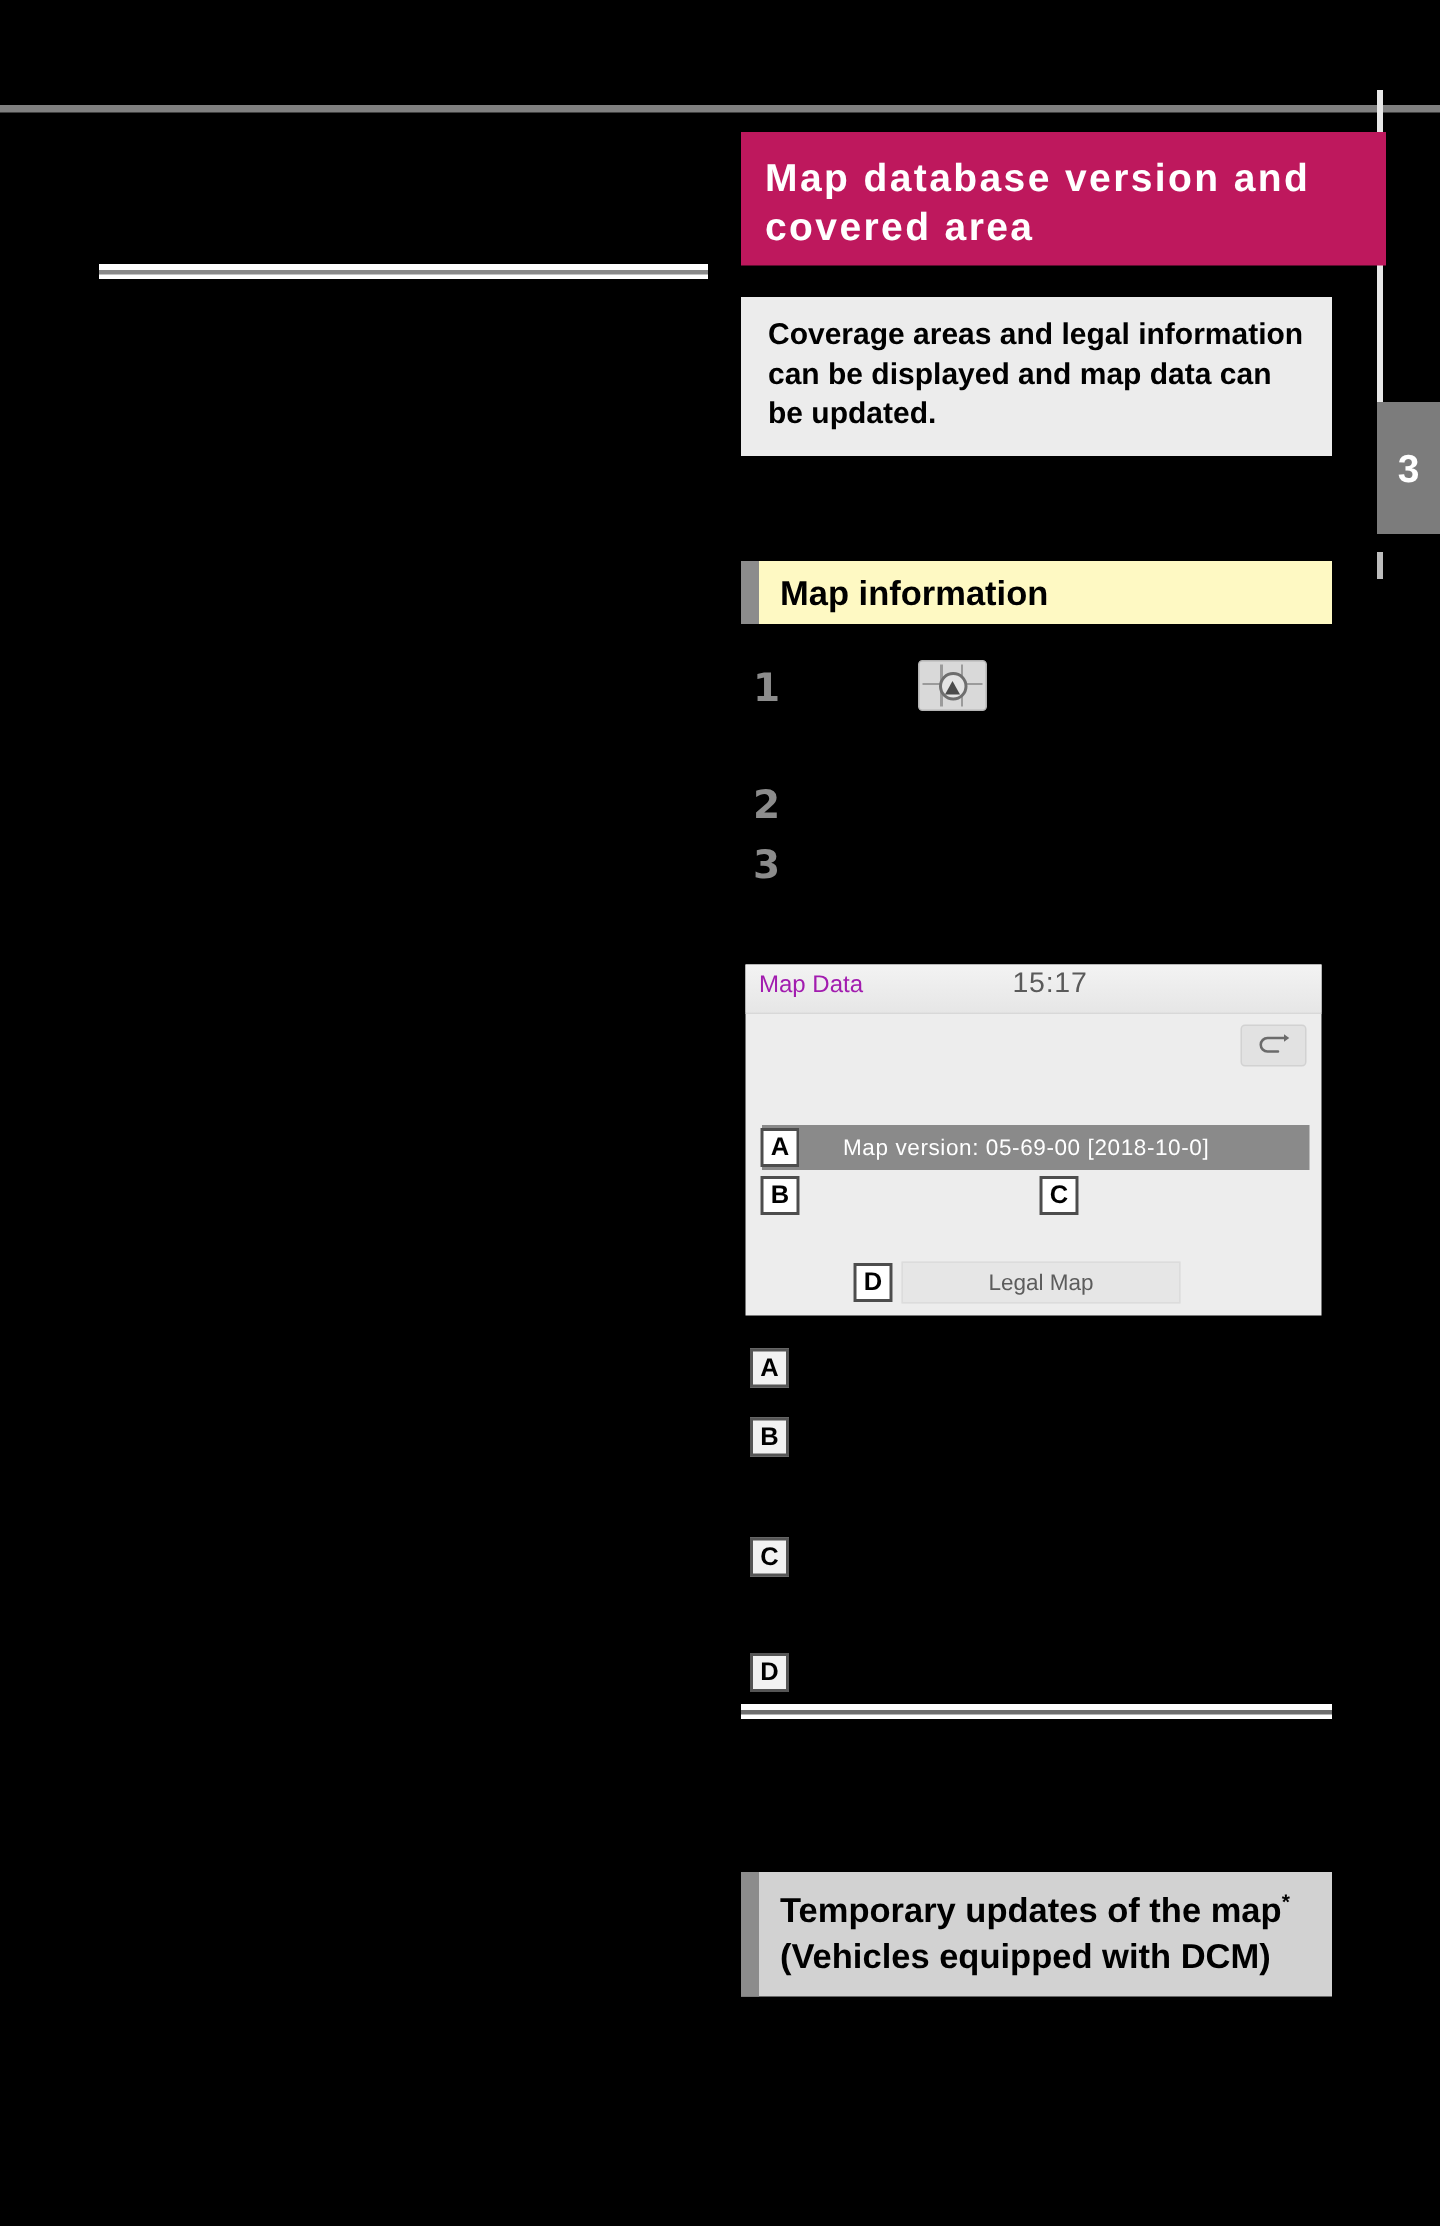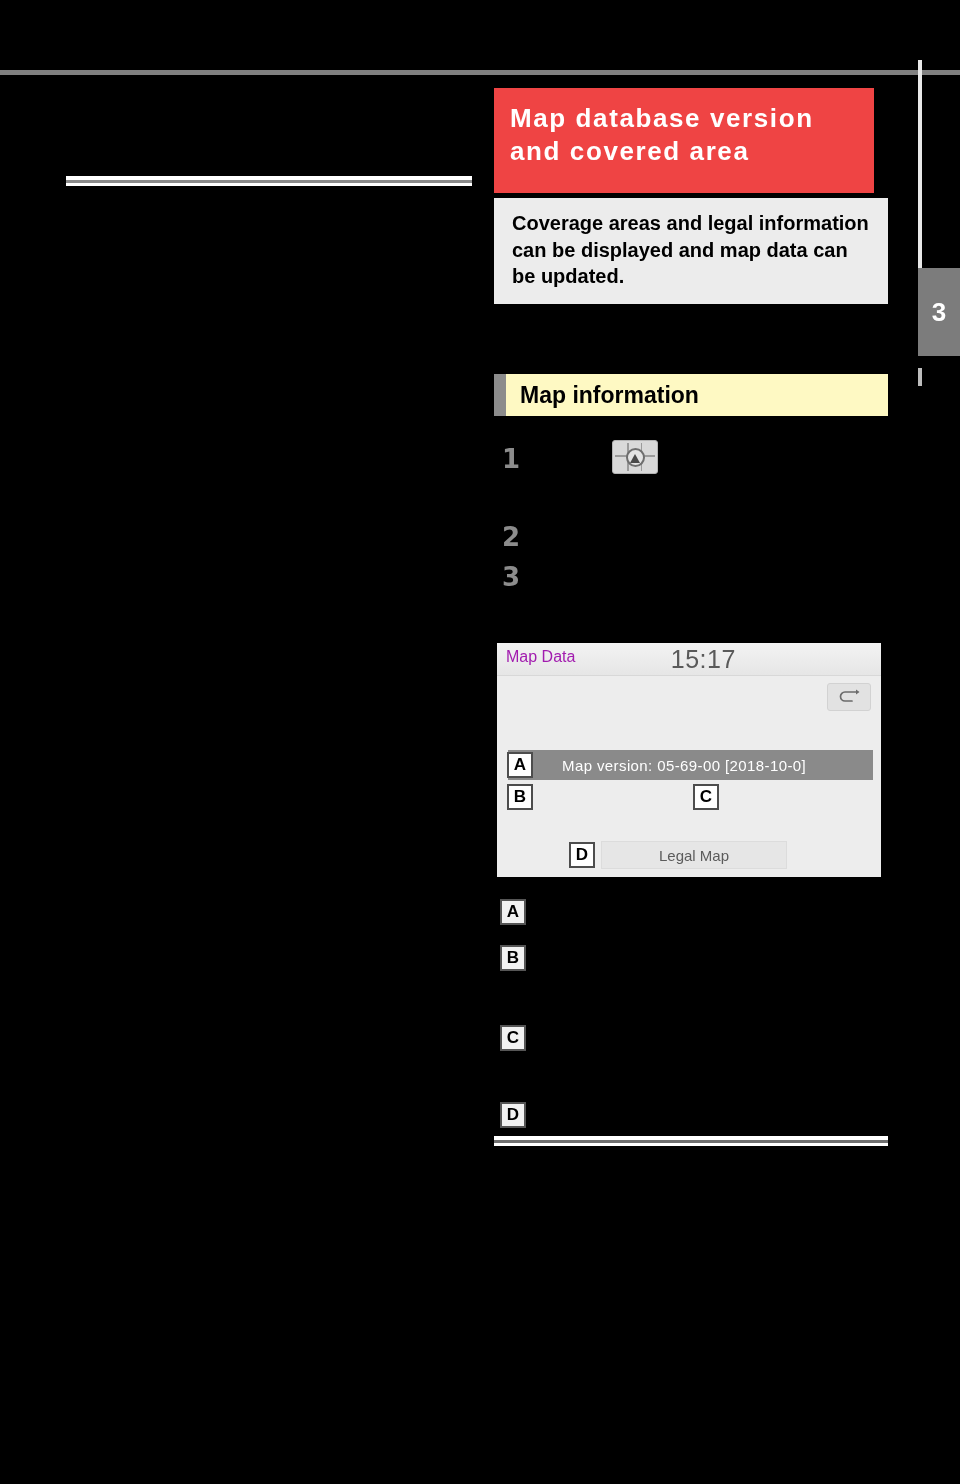--- a/index.html
+++ b/index.html
@@ -52,23 +52,23 @@
     content:"";position:absolute;left:0;top:4px;width:100%;height:3px;
     background:#8a8a8a;
   }
   .bullet{
     position:absolute;width:22px;height:22px;border-radius:50%;
     background:#9a9a9a;
   }
 
   
   .sec-title{
-    position:absolute;left:0;top:0;width:380px;
-    background:#ef4444;
-    padding:14px 16px 24px 16px;
+    position:absolute;left:0;top:0;width:430px;
+    background:#be185d;
+    padding:14px 16px 8px 16px;
     box-sizing:border-box;
   }
   .sec-title h1{
     margin:0;color:#ffffff;font-size:26px;font-weight:bold;
     letter-spacing:1.6px;line-height:1.28;
   }
 
   
   .lead{
     position:absolute;left:0;top:110px;width:394px;
@@ -130,21 +130,21 @@
   .shot .titlebar{
     position:absolute;left:0;top:0;width:100%;height:32px;
     background:linear-gradient(#f3f3f3,#e6e6e6);
     border-bottom:1px solid #d8d8d8;
   }
   .shot .app-title{
     position:absolute;left:9px;top:5px;color:#a21caf;font-size:16px;
   }
   .shot .clock{
     position:absolute;left:50%;top:2px;transform:translateX(-28%);
-    color:#5a5a5a;font-size:25px;letter-spacing:0.5px;
+    color:#5a5a5a;font-size:19px;letter-spacing:0.5px;
   }
   .shot .back-btn{
     position:absolute;right:10px;top:40px;width:44px;height:28px;
     background:#e2e2e2;border:1px solid #d2d2d2;border-radius:3px;
     box-sizing:border-box;
   }
   .shot .back-btn svg{position:absolute;left:10px;top:4px;}
   .shot .region{
     position:absolute;left:0;top:82px;width:100%;text-align:center;
     color:#5c5c5c;font-size:16px;
@@ -299,16 +299,19 @@
     <div class="cbox-list" style="left:6px;top:937px;">C</div>
     <div class="redacted" style="position:absolute;left:40px;top:932px;width:354px;height:80px;"></div>
 
     <div class="cbox-list" style="left:6px;top:1014px;">D</div>
     <div class="redacted" style="position:absolute;left:40px;top:1009px;width:354px;height:36px;"></div>
 
     <div class="note-rule2" style="top:1048px;"></div>
     <div class="bullet" style="left:4px;top:1068px;"></div>
     <div class="redacted" style="position:absolute;left:0;top:1062px;width:394px;height:96px;"></div>
 
+    <div class="blockhead" style="top:1160px;">
+      <h2><span>Temporary updates of the map</span><sup>*</sup><span> (Vehicles equipped with DCM)</span></h2>
+    </div>
 
   </div>
 
 </div>
 
 </body></html>

